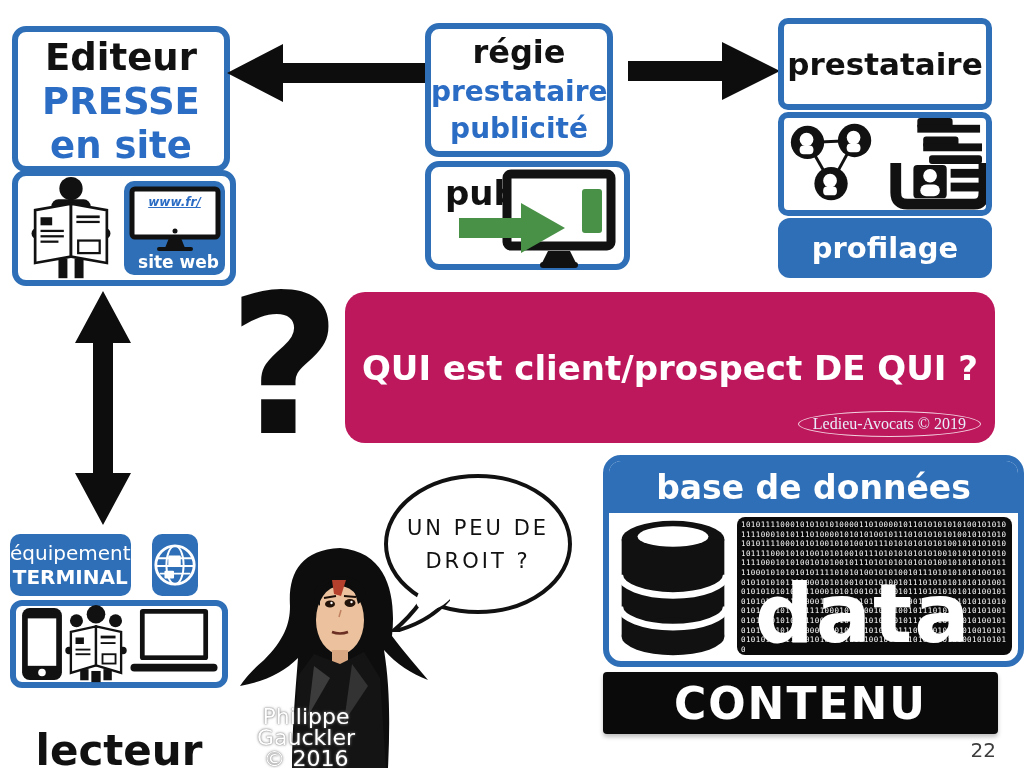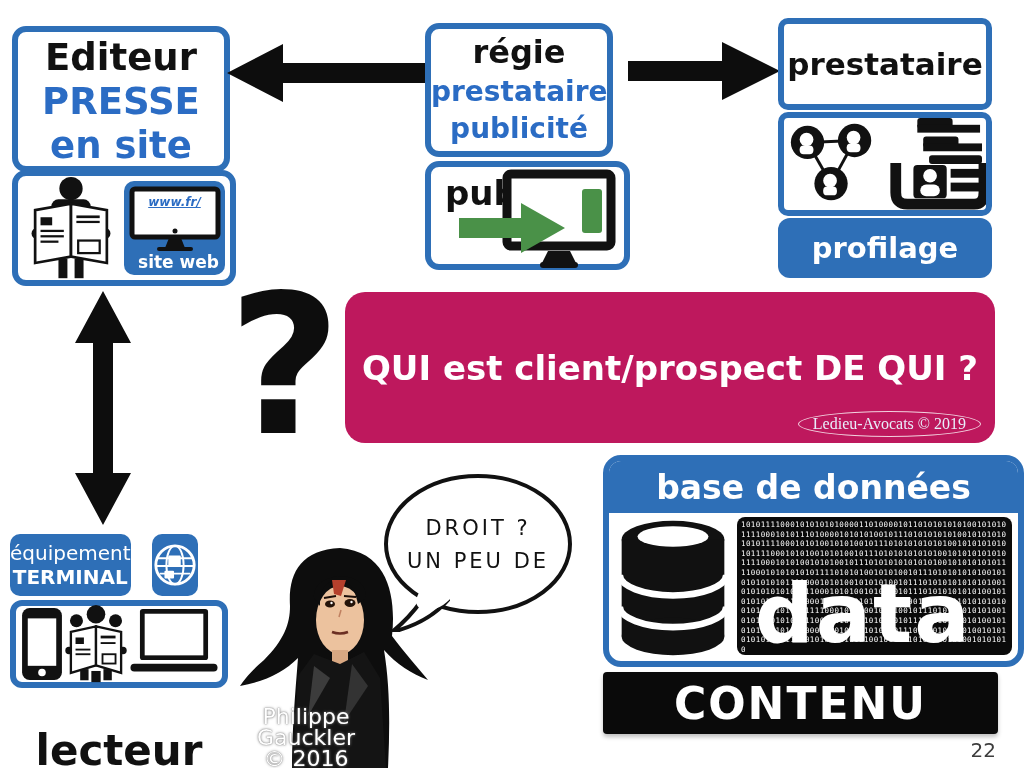--- a/index.html
+++ b/index.html
@@ -300,19 +300,19 @@
     <div>© 2016</div>
   </div>
 
   <div class="abs bubble">
     <svg width="196" height="158" viewBox="0 0 196 158">
       <ellipse cx="98" cy="70" rx="92" ry="68" fill="#fff" stroke="#111" stroke-width="4"></ellipse>
       <path d="M42,126 C32,140 22,150 12,158 C36,152 56,140 68,126 Z" fill="#fff" stroke="#111" stroke-width="4" stroke-linejoin="round"></path>
       <ellipse cx="56" cy="120" rx="22" ry="13" fill="#fff" transform="rotate(-33 56 120)"></ellipse>
     </svg>
     <div class="bubble-text">
+      <div>UN PEU DE</div>
       <div>DROIT ?</div>
-      <div>UN PEU DE</div>
     </div>
   </div>
 
   <div class="abs page-num">22</div>
 </div>
 
 </body></html>

